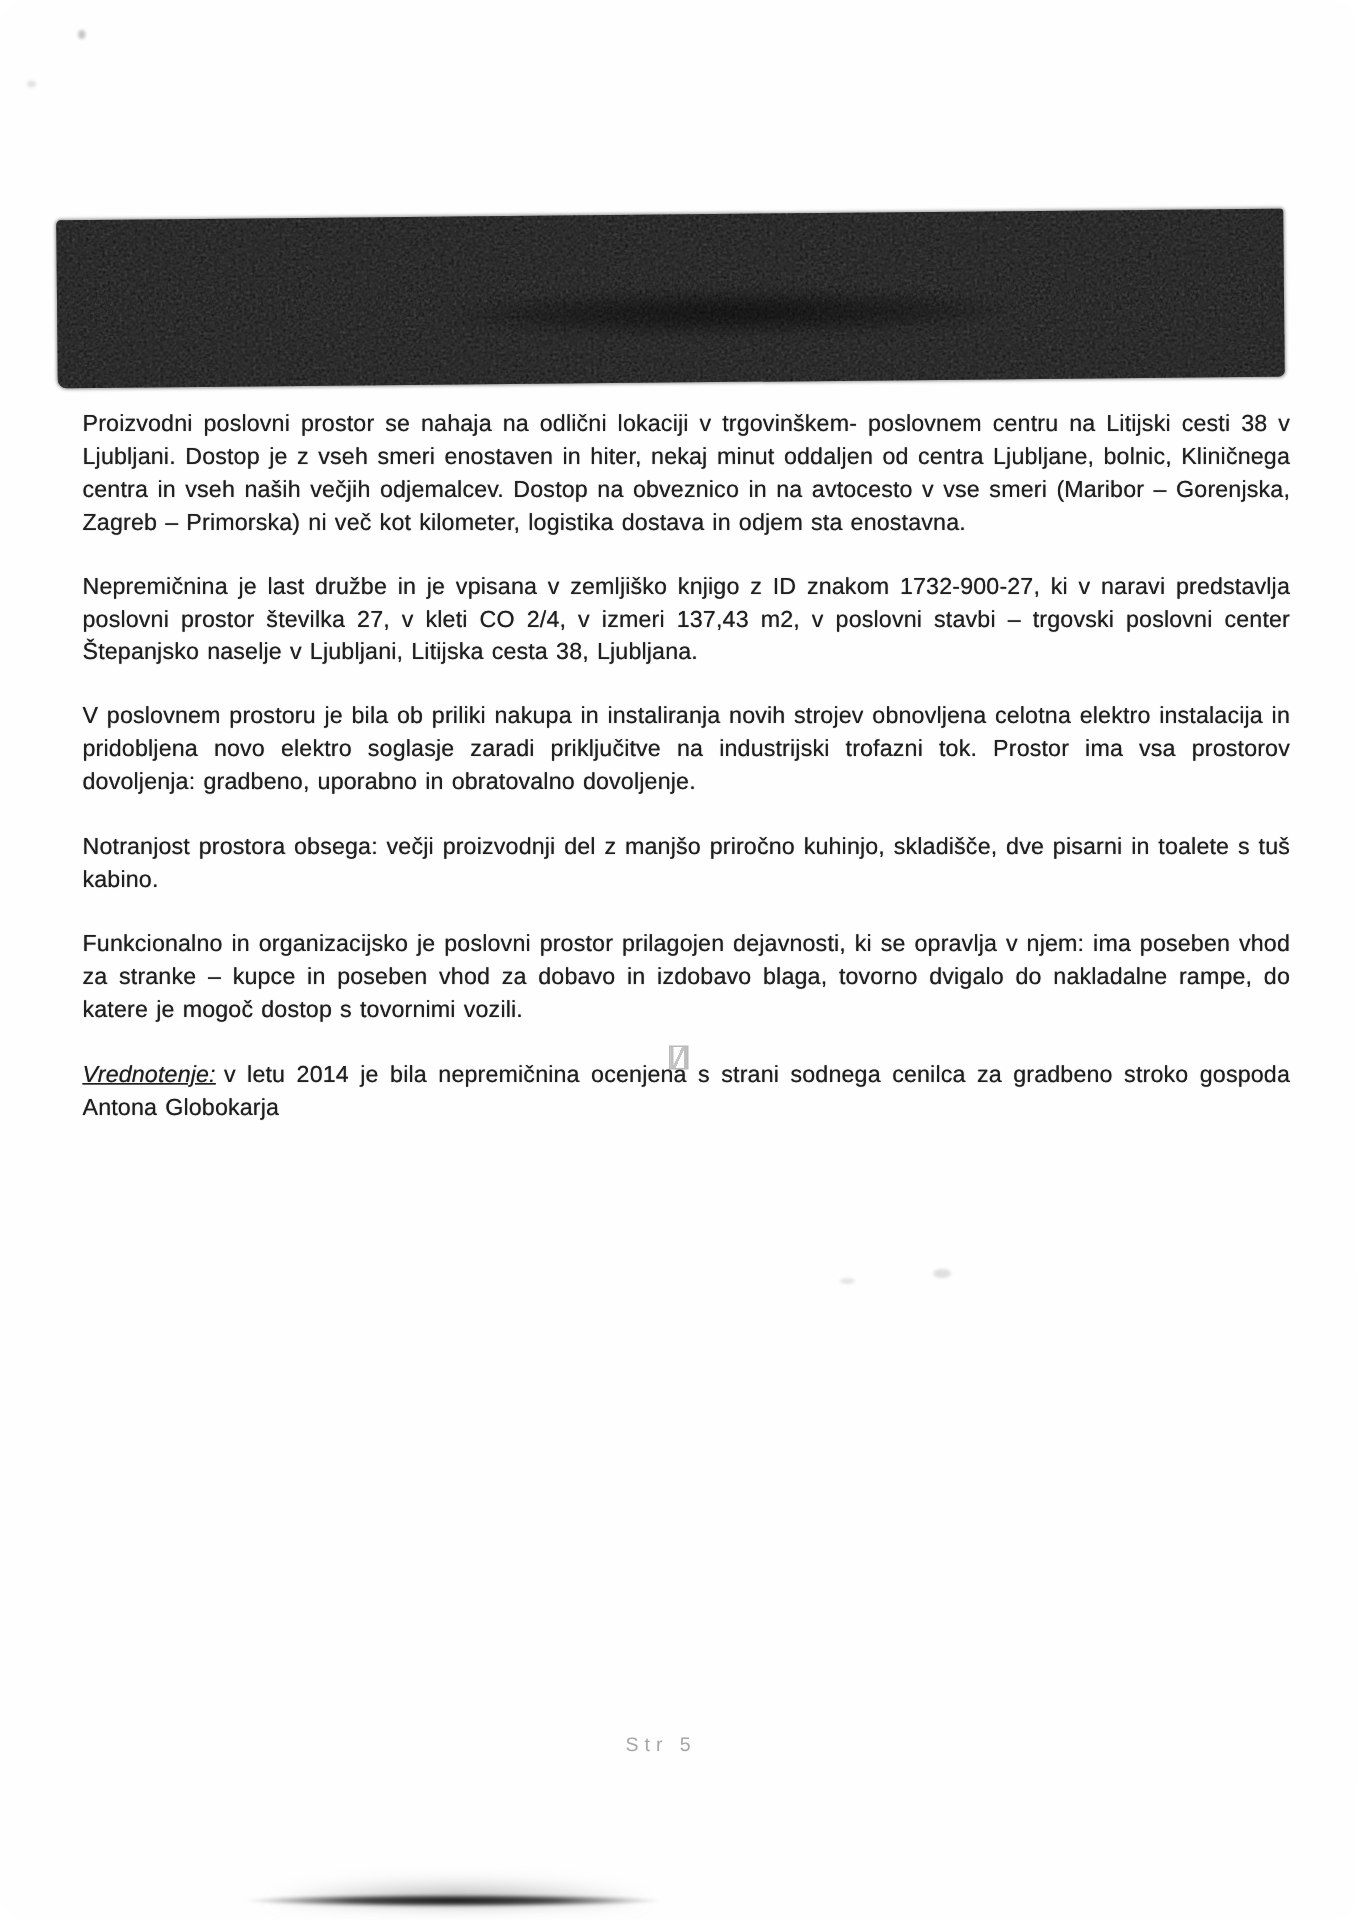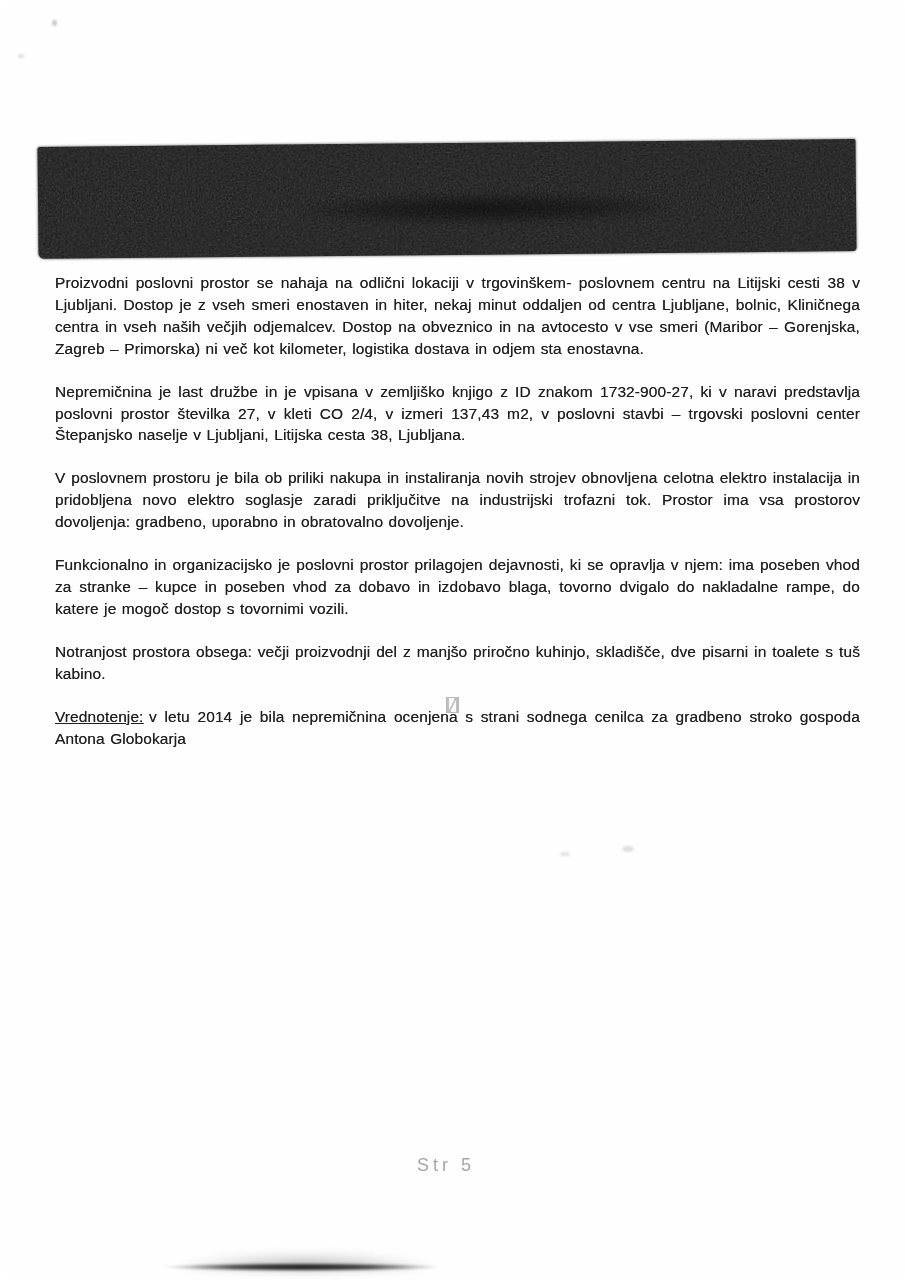--- a/index.html
+++ b/index.html
@@ -67,20 +67,21 @@
     letter-spacing: 0.1px;
     word-spacing: 1px;
     filter: blur(0.28px);
     text-shadow: 0 0 0.6px rgba(25,25,25,0.75);
   }
   .content p {
     margin: 0 0 21px 0;
     text-align-last: left;
   }
   .content p.valuation .lead {
+    font-style: italic;
     text-decoration: underline;
   }
   .content p.valuation .rest { margin-left: 0.35em; }
 
   
   .placeholder-box {
     position: absolute;
     left: 446px;
     top: 697px;
     width: 13px;
@@ -101,21 +102,21 @@
     background: #b0b0b0;
   }
   .placeholder-box::before { left: 0; }
   .placeholder-box::after { right: 0; }
 
   
   .footer {
     position: absolute;
     left: 417px;
     top: 1155px;
-    font-size: 18px;
+    font-size: 13px;
     letter-spacing: 4px;
     color: #a6a6a6;
     filter: blur(0.5px);
   }
 
   
   .shadow-haze {
     position: absolute;
     left: 140px;
     top: 1236px;
@@ -153,22 +154,22 @@
       </filter>
       <rect width="818" height="112" fill="#c9c9c9" filter="url(#grain)" opacity="0.6"></rect>
     </svg>
     <div class="smudge"></div>
   </div>
 
   <div class="content">
     <p>Proizvodni poslovni prostor se nahaja na odlični lokaciji v trgovinškem- poslovnem centru na Litijski cesti 38 v Ljubljani. Dostop je z vseh smeri enostaven in hiter, nekaj minut oddaljen od centra Ljubljane, bolnic, Kliničnega centra in vseh naših večjih odjemalcev. Dostop na obveznico in na avtocesto v vse smeri (Maribor – Gorenjska, Zagreb – Primorska) ni več kot kilometer, logistika dostava in odjem sta enostavna.</p>
     <p>Nepremičnina je last družbe in je vpisana v zemljiško knjigo z ID znakom 1732-900-27, ki v naravi predstavlja poslovni prostor številka 27, v kleti CO 2/4, v izmeri 137,43 m2, v poslovni stavbi – trgovski poslovni center Štepanjsko naselje v Ljubljani, Litijska cesta 38, Ljubljana.</p>
     <p>V poslovnem prostoru je bila ob priliki nakupa in instaliranja novih strojev obnovljena celotna elektro instalacija in pridobljena novo elektro soglasje zaradi priključitve na industrijski trofazni tok. Prostor ima vsa prostorov dovoljenja: gradbeno, uporabno in obratovalno dovoljenje.</p>
+    <p>Notranjost prostora obsega: večji proizvodnji del z manjšo priročno kuhinjo, skladišče, dve pisarni in toalete s tuš kabino.</p>
     <p>Funkcionalno in organizacijsko je poslovni prostor prilagojen dejavnosti, ki se opravlja v njem: ima poseben vhod za stranke – kupce in poseben vhod za dobavo in izdobavo blaga, tovorno dvigalo do nakladalne rampe, do katere je mogoč dostop s tovornimi vozili.</p>
-    <p>Notranjost prostora obsega: večji proizvodnji del z manjšo priročno kuhinjo, skladišče, dve pisarni in toalete s tuš kabino.</p>
     <p class="valuation">
       <span class="lead">Vrednotenje:</span><span class="rest">v letu 2014 je bila nepremičnina ocenjena s strani sodnega cenilca za gradbeno stroko gospoda Antona Globokarja</span>
     </p>
   </div>
 
   <div class="placeholder-box"></div>
 
   <div class="footer">Str 5</div>
 
   <div class="shadow-haze"></div>

